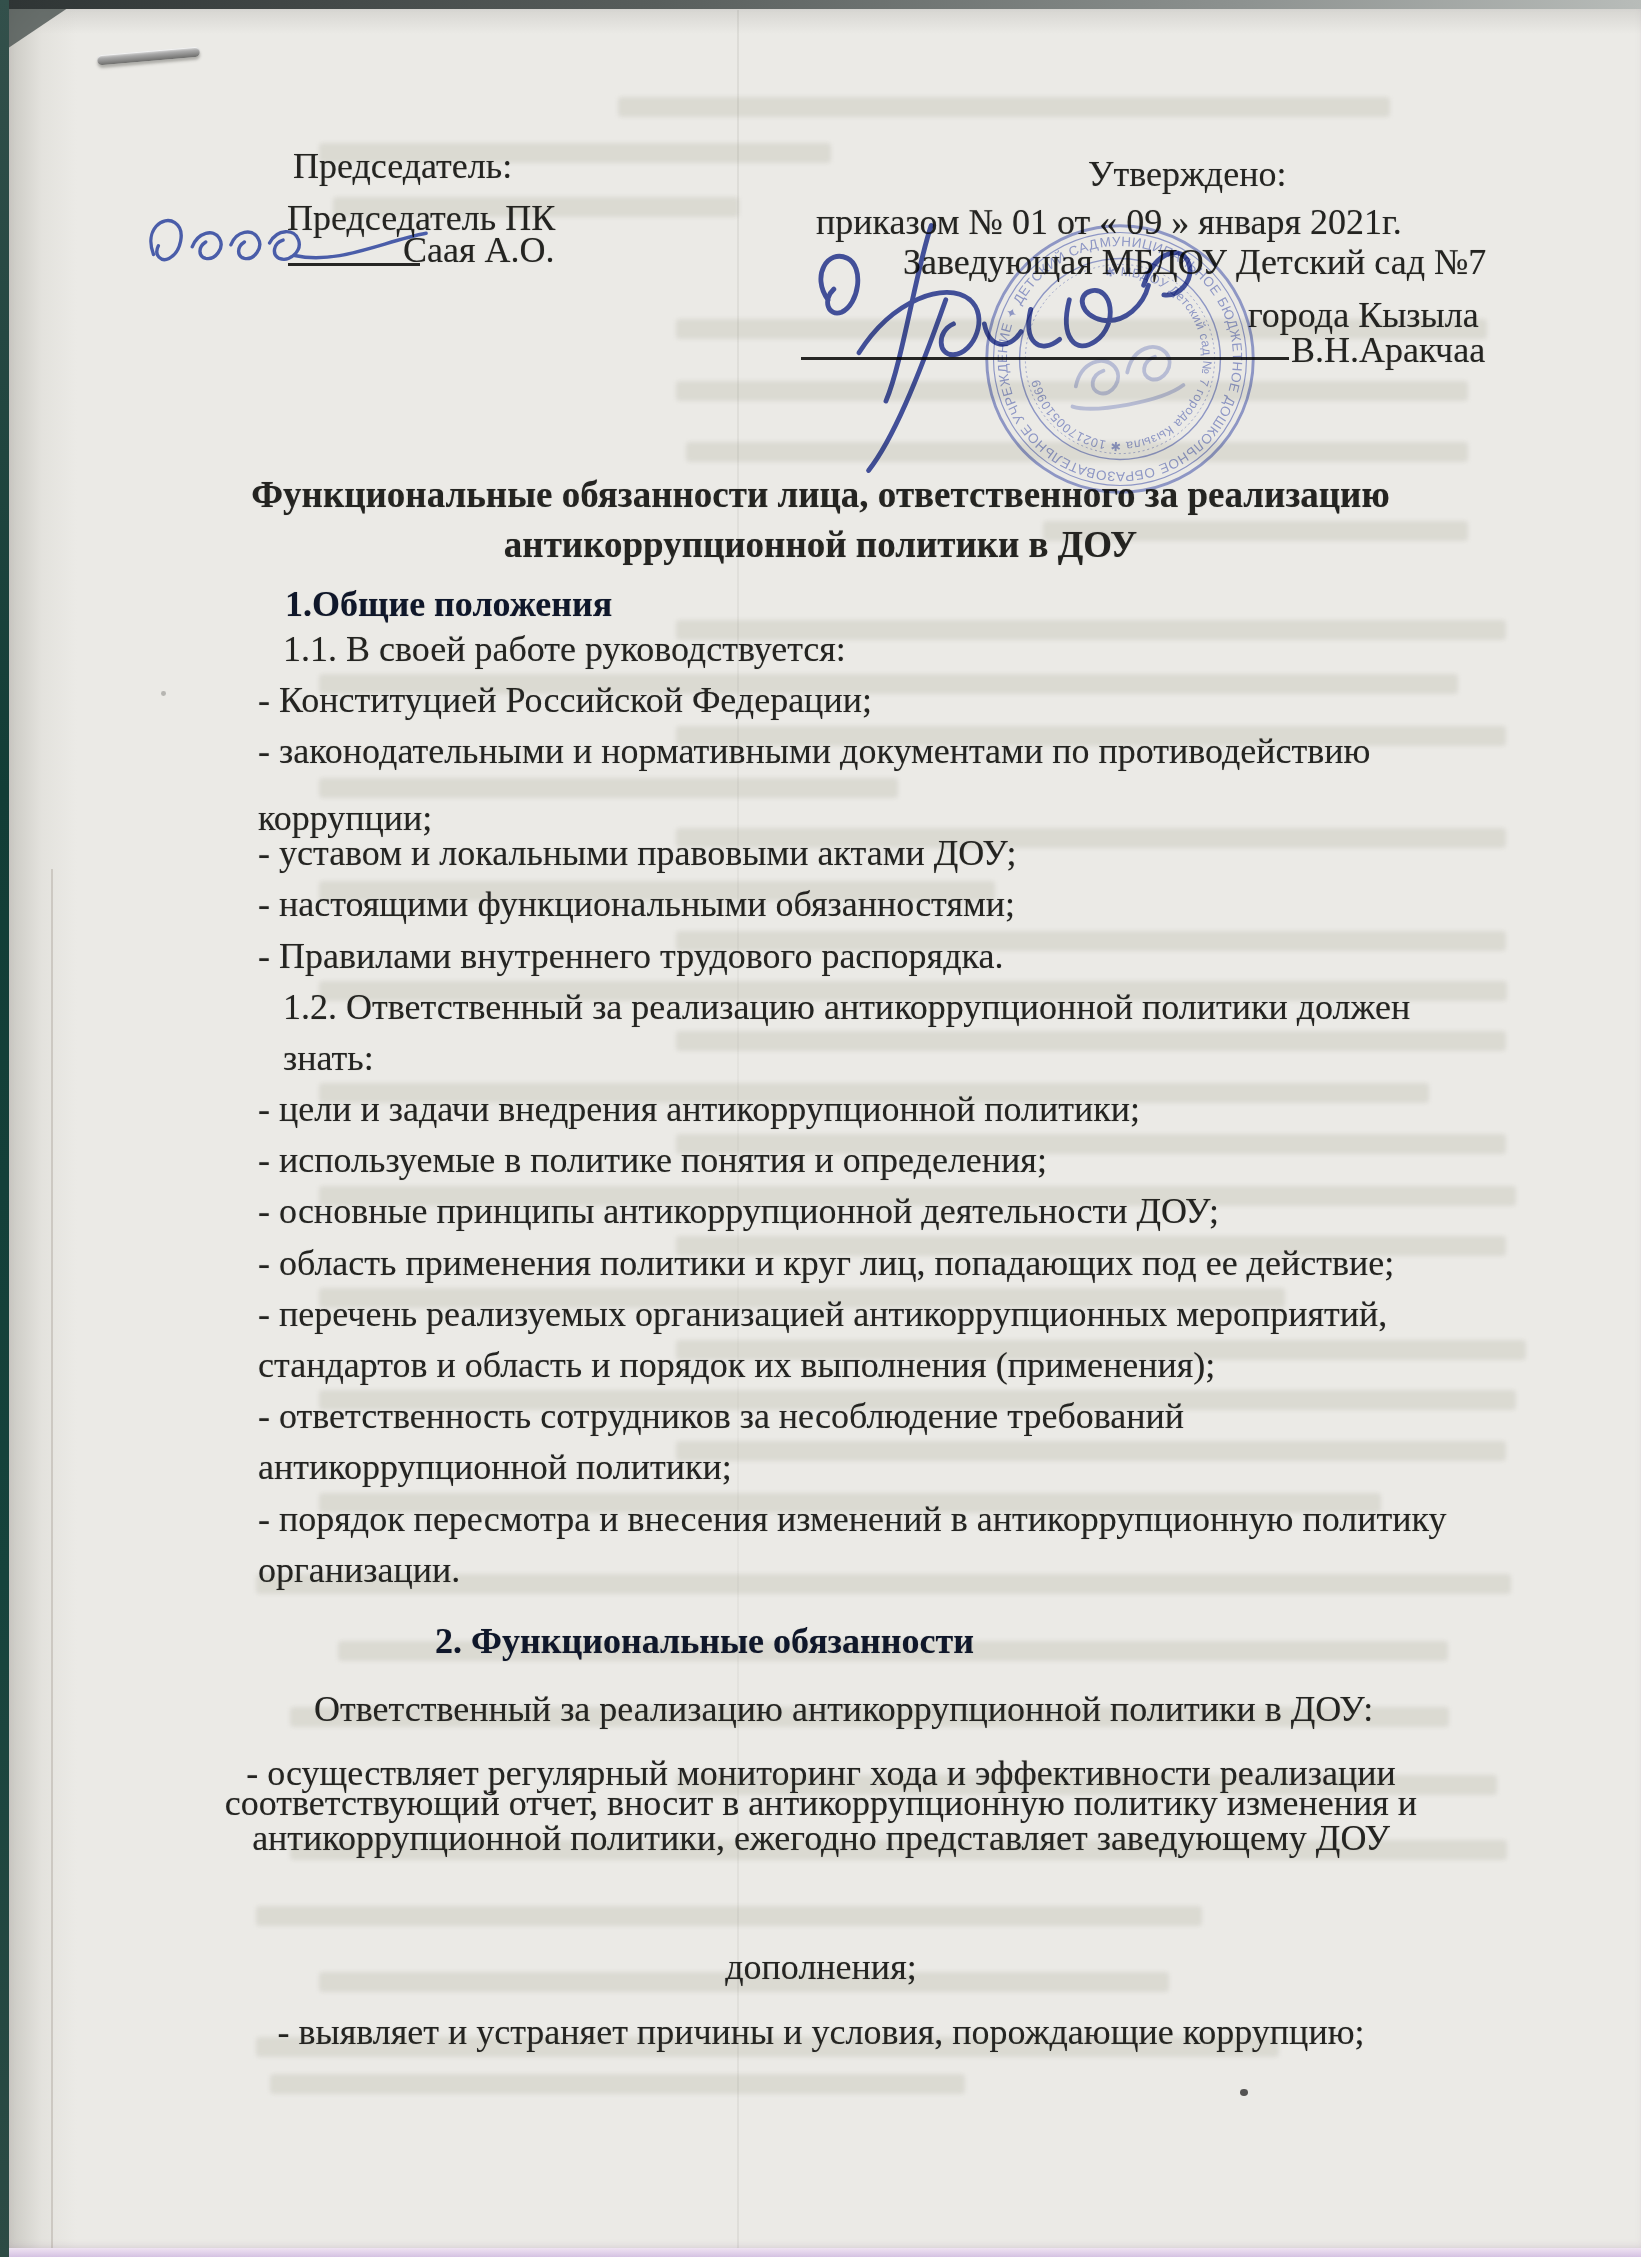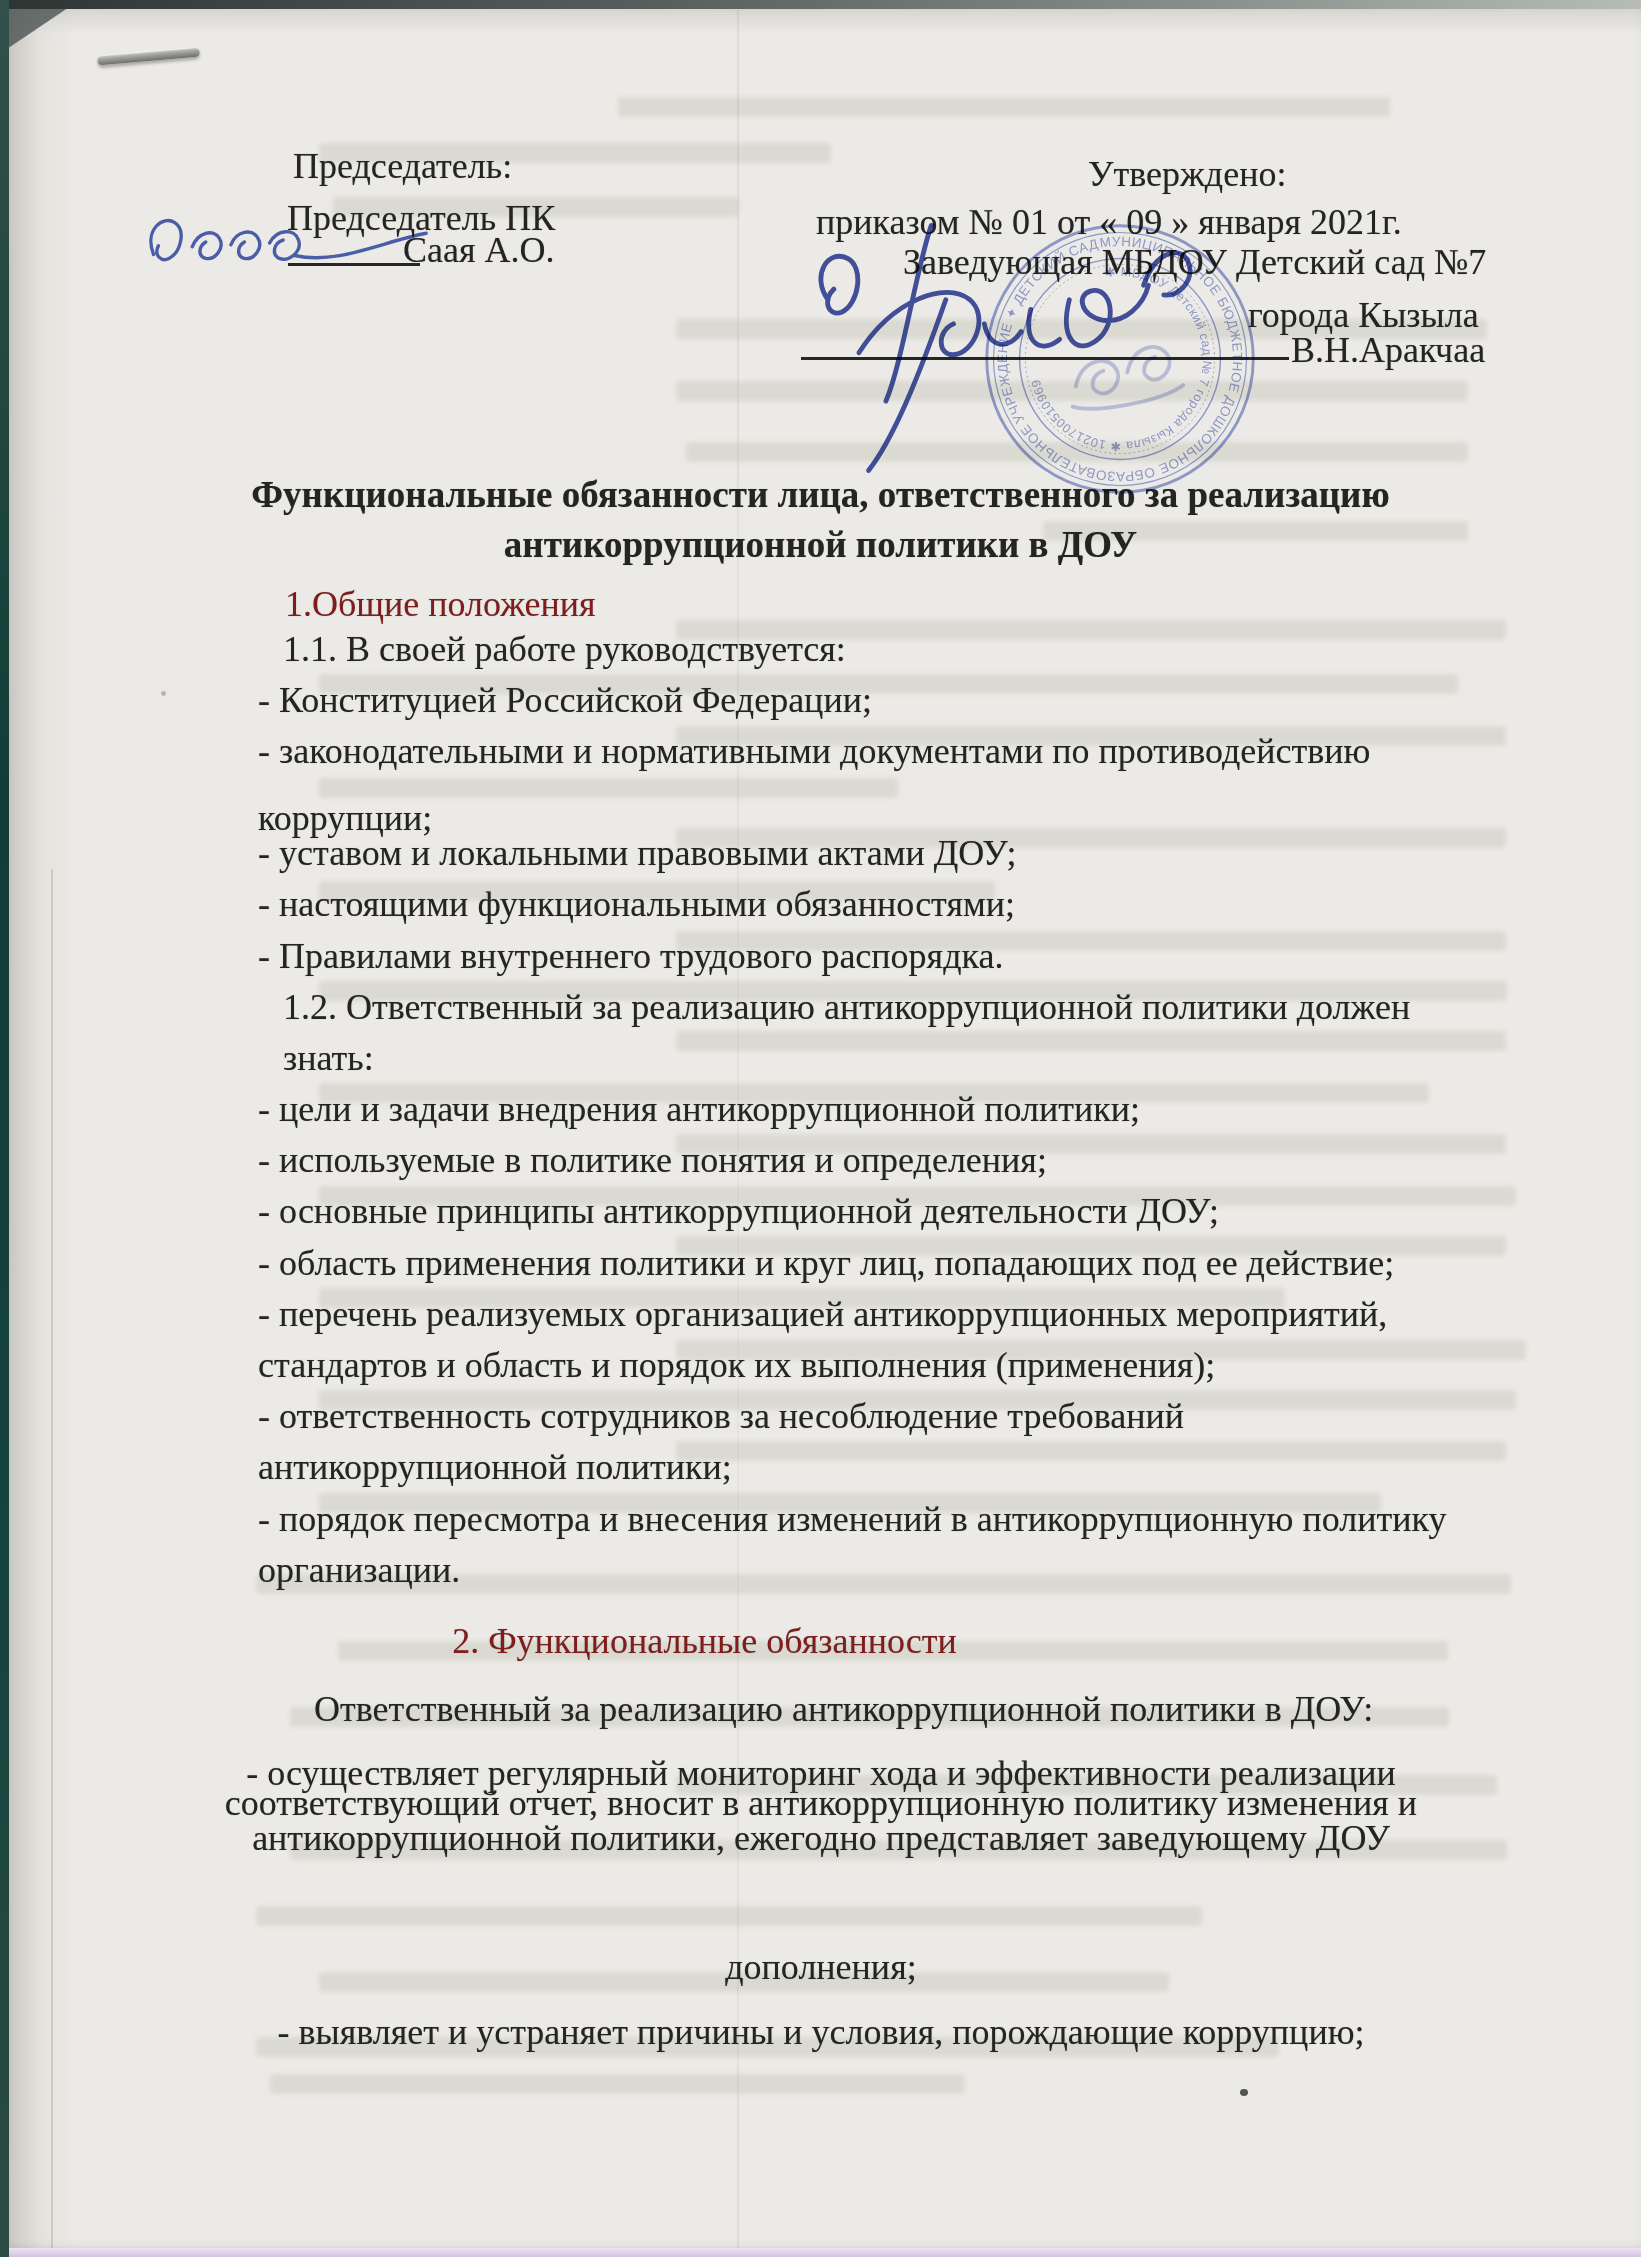--- a/index.html
+++ b/index.html
@@ -27,21 +27,21 @@
   .paper-edge-line{position:absolute;left:51px;top:869px;width:1.9px;height:1381px;z-index:2;
     background:rgba(140,130,120,.28);}
   .crease{position:absolute;left:737px;top:9.7px;width:1.9px;height:2238px;z-index:2;
     background:linear-gradient(to bottom,rgba(90,90,80,.10),rgba(90,90,80,.04) 60%,rgba(90,90,80,.09));}
   
   .bleed{position:absolute;height:20px;z-index:3;border-radius:3.9px;
     background:rgba(128,128,104,.15);filter:blur(1.9px);}
   
   .txt{position:absolute;white-space:nowrap;color:#242421;font-size:36px;z-index:5;
     text-shadow:0 0 1px rgba(40,40,38,.35);}
-  .b{font-weight:normal;color:#7f1d1d;}
+  .b{font-weight:bold;color:#0f172a;}
   .title{font-size:37px;font-weight:bold;left:0;width:1641px;text-align:center;font-family:Liberation Serif, serif;}
   .ctr{left:97px;width:1448px;text-align:center;}
   .sigline{position:absolute;height:2.9px;background:#262624;z-index:5;}
   .sig-svg{position:absolute;z-index:7;mix-blend-mode:multiply;}
   .stamp-svg{position:absolute;left:980px;top:219px;z-index:6;opacity:.62;
     mix-blend-mode:multiply;transform:rotate(-10deg);
     color:#5b6cc4;font-family:"Liberation Sans", sans-serif;}
   .staple{position:absolute;left:97px;top:51px;width:103px;height:9.7px;z-index:9;
     background:linear-gradient(to bottom,#d9d9d9 0%,#a8a8a8 35%,#6e6e6c 100%);
     border-radius:4.8px;transform:rotate(-5deg);

